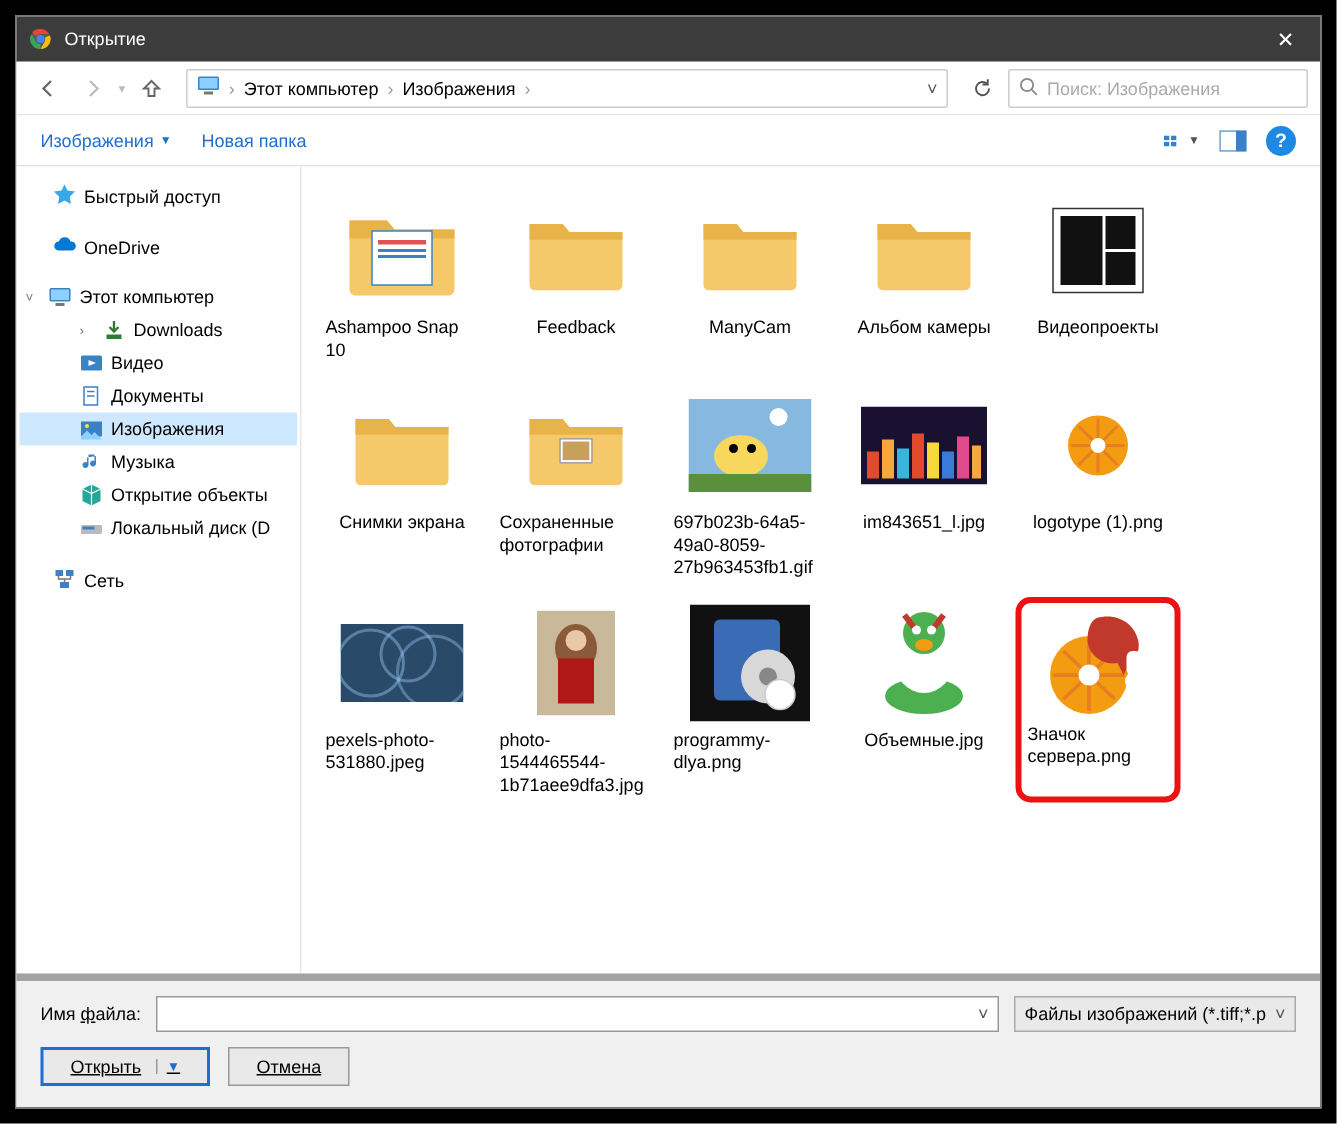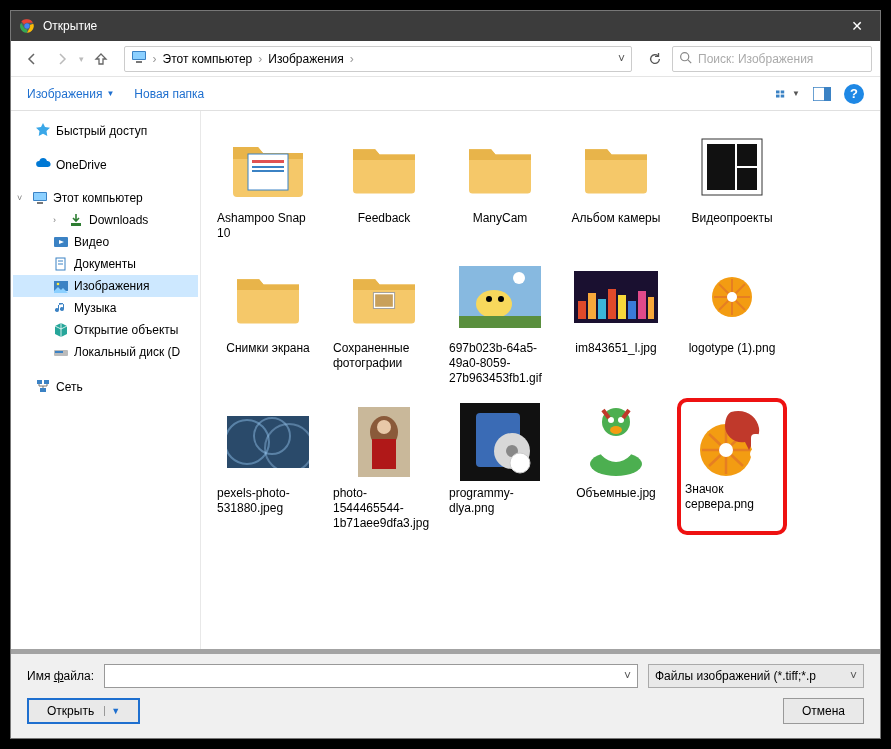--- a/index.html
+++ b/index.html
@@ -85,24 +85,24 @@
     background: #f0f0f0; border-top: 5px solid #a3a3a3; padding: 10px 16px 14px 16px;
     display: flex; flex-direction: column; gap: 10px;
   }
   .row1 { display: flex; align-items: center; gap: 10px; }
   .row1 label { white-space: nowrap; }
   .fname {
     flex: 1; height: 24px; border: 1px solid #999; background: #fff; padding: 0 6px;
     display: flex; align-items: center; justify-content: space-between;
   }
   .filetype {
-    width: 216px; height: 24px; border: 1px solid #aaa; background: #e9e9e9;
+    width: 188px; height: 24px; border: 1px solid #aaa; background: #e9e9e9;
     padding: 0 6px; display: flex; align-items: center; justify-content: space-between;
   }
-  .row2 { display: flex; justify-content: space-between; gap: 24px; }
+  .row2 { display: flex; justify-content: flex-start; gap: 12px; text-decoration: underline; }
   .btn {
     height: 26px; border: 1px solid #999; background: #e9e9e9; padding: 0 18px;
     display: flex; align-items: center; gap: 6px;
   }
   .btn.primary { border: 2px solid #1e6fcf; }
   .btn .split { border-left: 1px solid #999; padding-left: 6px; margin-left: 4px; color: #1e6fcf; }
   .underline { text-decoration: underline; }
 </style>
 </head>
 <body>

